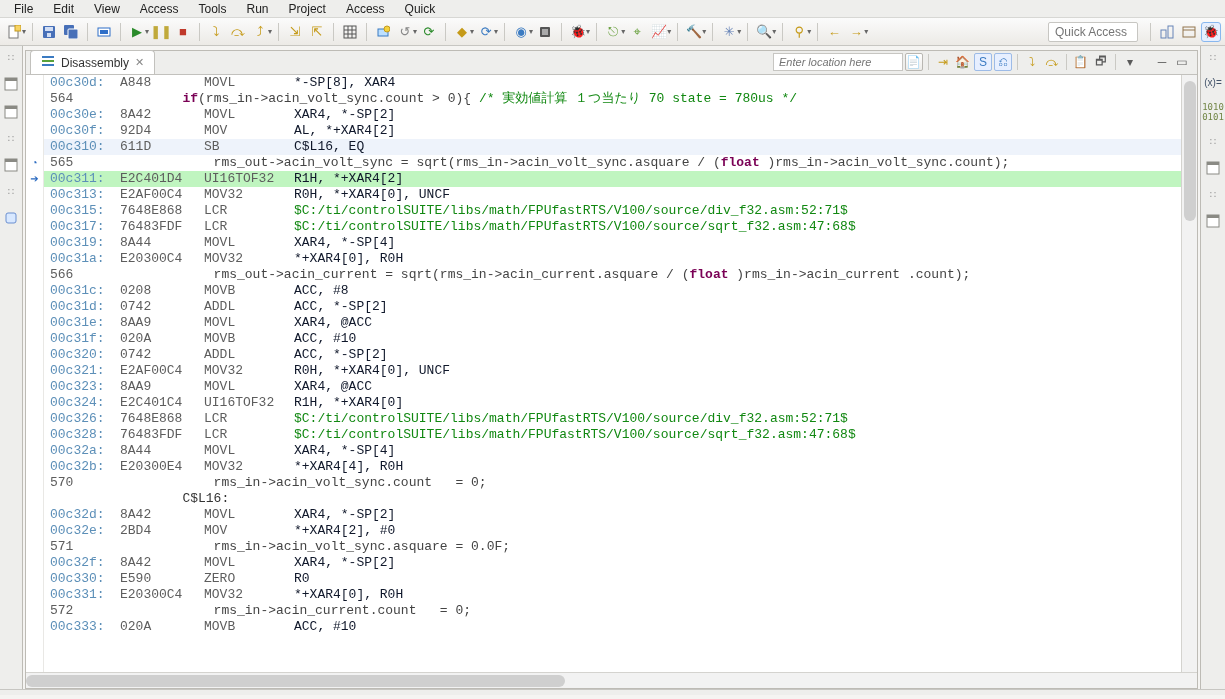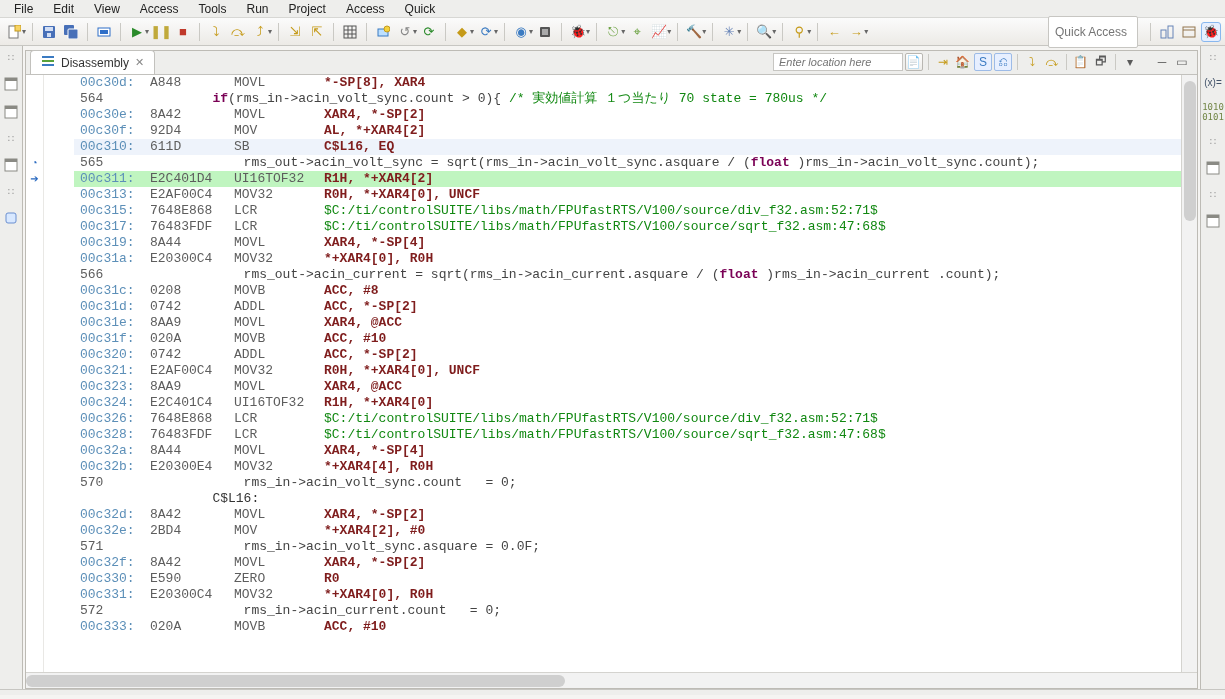--- a/index.html
+++ b/index.html
@@ -5,49 +5,49 @@
   * { box-sizing: border-box; }
   html, body { margin:0; padding:0; height:100%; width:1225px; font-family: "Segoe UI", Tahoma, sans-serif; font-size:12px; color:#222; background:#f5f4f2; }
   
   .menubar { height:18px; background:#eeeeec; border-bottom:1px solid #d7d7d4; display:flex; align-items:center; padding:0 4px; }
   .menubar .menu { padding:2px 10px; cursor:default; }
   
   .toolbar { height:28px; background:linear-gradient(#fbfbfb,#eceae6); border-bottom:1px solid #c7c6c2; display:flex; align-items:center; padding:0 4px; gap:2px; position:relative; }
   .tbtn { width:20px; height:20px; display:inline-flex; align-items:center; justify-content:center; border-radius:3px; color:#5a5a5a; cursor:pointer; font-size:13px; }
   .tsep { width:1px; height:18px; background:#cac9c4; margin:0 4px; }
   .drop { font-size:8px; color:#666; margin-left:-4px; }
-  .quick-access { margin-left:auto; width:90px; height:32px; padding:0 6px; border:1px solid #c7c6c2; border-radius:2px; font-size:12px; color:#888; background:#fff; }
+  .quick-access { margin-left:auto; width:90px; height:20px; padding:0 6px; border:1px solid #c7c6c2; border-radius:2px; font-size:12px; color:#888; background:#fff; }
   .toolbar-right { display:flex; align-items:center; gap:2px; margin-left:6px; }
   
   .main { display:flex; height:calc(699px - 22px - 28px - 6px); }
   .gutter { width:23px; background:#eeeeec; border-right:1px solid #bdbbb5; display:flex; flex-direction:column; align-items:center; padding-top:6px; gap:14px; }
   .gutter svg, .gutter-r svg { display:block; }
   .gutter-r { width:25px; background:#eeeeec; border-left:1px solid #bdbbb5; display:flex; flex-direction:column; align-items:center; padding-top:6px; gap:14px; }
   .editor-area { flex:1; background:#fff; border:1px solid #bdbbb5; margin:4px 2px 0 2px; display:flex; flex-direction:column; min-width:0; }
   
   .view-tabs { height:24px; background:#eeeeec; border-bottom:1px solid #c2c1bd; display:flex; align-items:flex-end; }
   .tab { height:24px; display:flex; align-items:center; gap:6px; padding:0 10px; background:#fff; border:1px solid #c2c1bd; border-bottom:none; border-top-left-radius:4px; border-top-right-radius:4px; margin-left:4px; font-size:12px; color:#333; }
   .tab .x { font-size:11px; color:#888; cursor:pointer; }
   .view-toolbar { margin-left:auto; display:flex; align-items:center; height:24px; padding-right:6px; gap:2px; }
   .loc-input { width:130px; height:18px; border:1px solid #c7c6c2; padding:0 5px; font-size:11px; color:#888; font-style:italic; background:#fff; }
   .mini { width:18px; height:18px; display:inline-flex; align-items:center; justify-content:center; border-radius:2px; color:#5a5a5a; font-size:12px; cursor:pointer; }
   .mini.box { border:1px solid #b9b7b2; background:linear-gradient(#fff,#edece9);}
   .mini-sep { width:1px; height:16px; background:#cac9c4; margin:0 3px; }
   
   .code-wrap { flex:1; display:flex; overflow:hidden; position:relative; }
   .bp-gutter { width:18px; background:#fff; border-right:1px solid #e9e8e5; position:relative; }
   .code { flex:1; font-family:Consolas, "Courier New", monospace; font-size:13px; line-height:16px; overflow:hidden; white-space:pre; position:relative; }
-  .row { height:16px; padding-left:6px; display:flex;margin-left:30px; }
+  .row { height:16px; padding-left:6px; display:flex; }
   .row.hl-blue { background:#eef3fb; }
   .row.hl-green { background:#c0f5c0; }
   .addr { color:#5c8fb8; min-width:70px; }
   .linen { color:#5d5d5d; min-width:70px; }
   .hex { color:#5d5d5d; min-width:84px; }
   .mnem { color:#5d5d5d; min-width:90px; }
-  .oper { color:#7f1d1d;font-weight:bold; }
+  .oper { color:#0f172a; }
   .kw   { color:#7a0055; font-weight:bold; }
   .cmt  { color:#118811; }
   .path { color:#118811; }
   .src  { color:#444; }
   .hscroll { height:16px; background:#f2f2f2; border-top:1px solid #d4d3cf; position:relative; }
   .hscroll .thumb { position:absolute; left:0; top:2px; height:12px; width:46%; background:#cfcfcf; border-radius:6px; }
   .vscroll { width:16px; background:#f2f2f2; border-left:1px solid #d4d3cf; position:relative; }
   .vscroll .thumb { position:absolute; top:6px; left:2px; width:12px; height:140px; background:#cfcfcf; border-radius:6px; }
   .statusbar { height:6px; background:#eeeeec; border-top:1px solid #c7c6c2; }
   .handle { font-size:10px; color:#999; user-select:none; }

